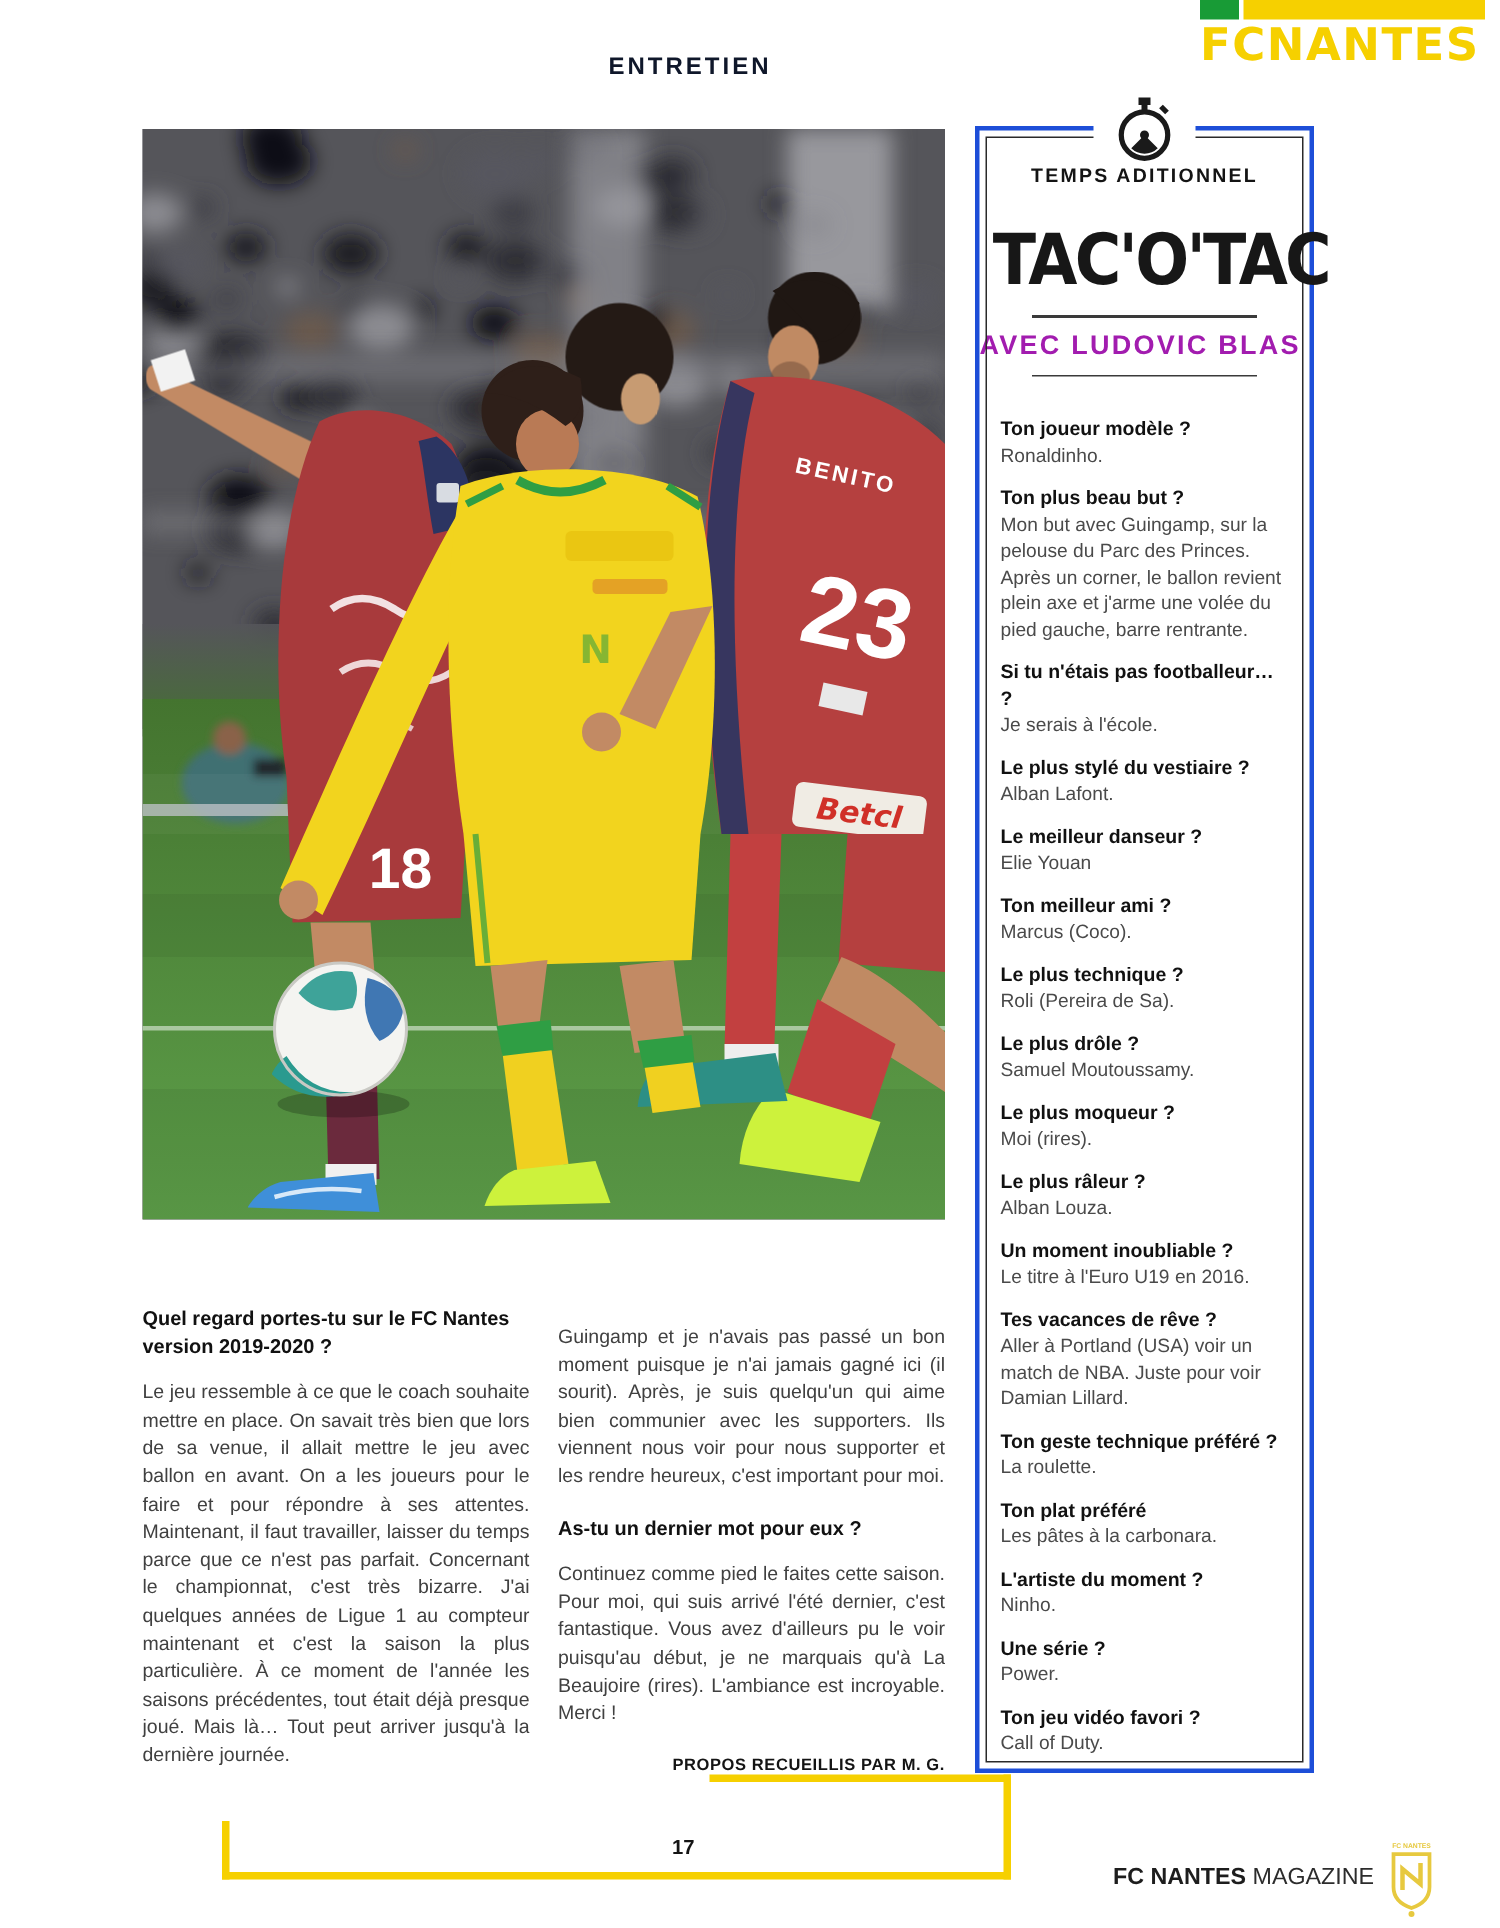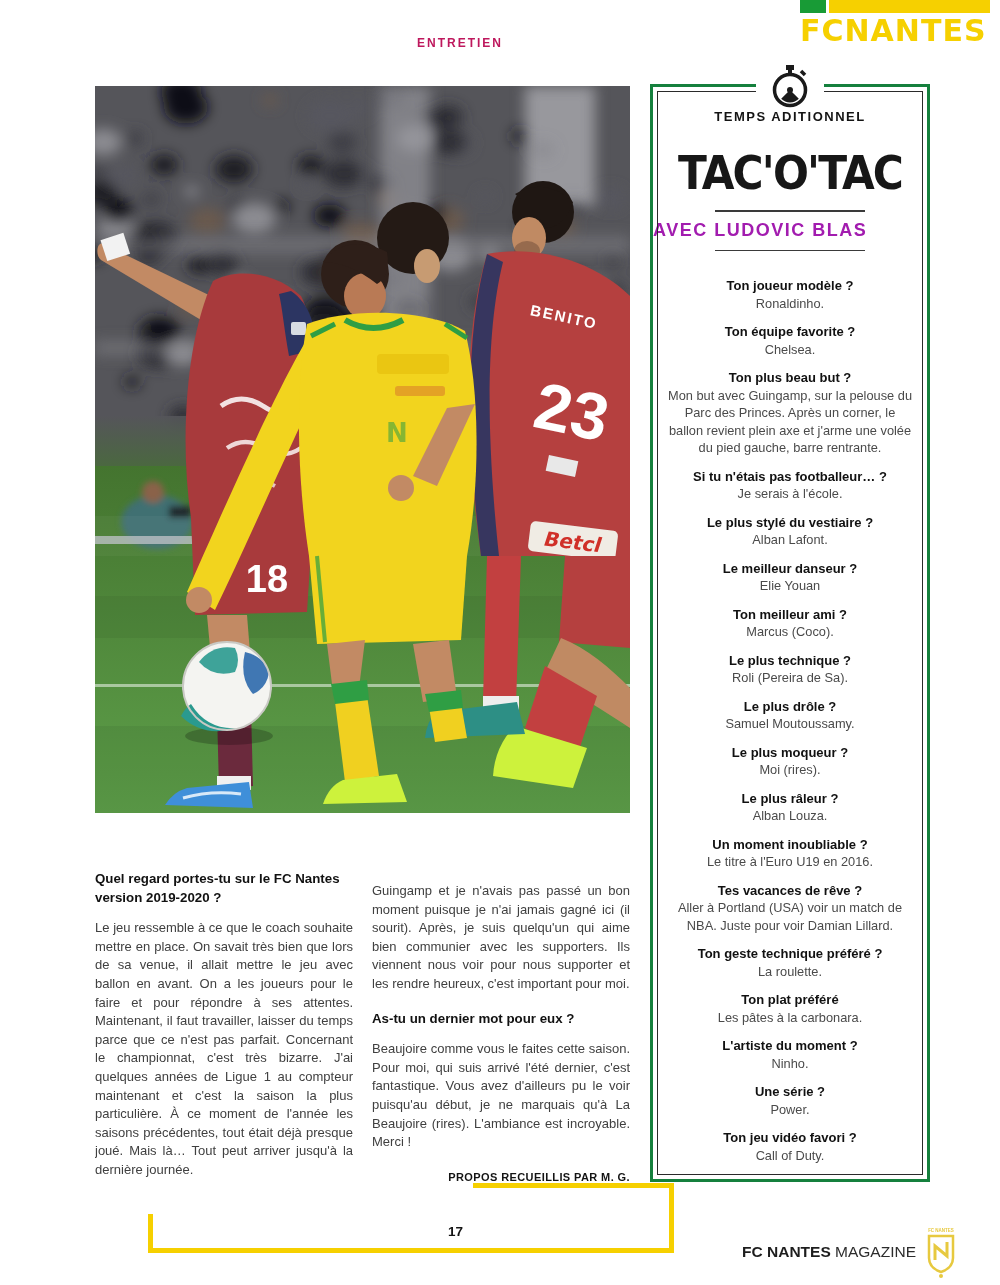--- a/index.html
+++ b/index.html
@@ -1,21 +1,21 @@
 <!DOCTYPE html>
 <html><head>
 <meta charset="utf-8">
 <style>
   html,body{margin:0;padding:0;background:#ffffff;}
   .page{position:relative;width:1000px;height:1285px;background:#fff;overflow:hidden;
         font-family:"Liberation Sans",sans-serif;color:#1b1b1b;}
 
   
   .kicker{position:absolute;top:36px;left:0;width:920px;text-align:center;
-          font-size:12px;font-weight:bold;letter-spacing:2px;color:#be185d;}
+          font-size:16px;font-weight:bold;letter-spacing:2px;color:#0f172a;}
   .logo-block{position:absolute;top:0;right:10px;width:200px;}
   .logo-bar{display:flex;height:13px;width:190px;margin-left:10px;}
   .logo-bar .g{width:26px;background:#189b36;}
   .logo-bar .y{flex:1;background:#f6d000;margin-left:3px;}
   .logo-text{font-size:30px;font-weight:bold;color:#f6d000;letter-spacing:1px;margin:0 0 0 10px;
              font-family:"DejaVu Sans",sans-serif;}
 
   
   .photo{position:absolute;left:95px;top:86px;width:535px;height:727px;background:#55555a;}
   .photo svg{display:block;}
@@ -24,34 +24,34 @@
   .col{position:absolute;top:870px;width:258px;font-size:13px;line-height:18.6px;
        text-align:justify;color:#404040;overflow:hidden;height:326px;}
   .col-1{left:95px;}
   .col-2{left:372px;}
   .col h3{font-size:13.3px;line-height:18.6px;margin:0 0 2px 0;color:#111;
           font-weight:bold;text-align:left;}
   .col p{margin:12px 0 16px 0;}
   .byline{text-align:right;font-size:11px;font-weight:bold;letter-spacing:.4px;color:#141414;margin-top:14px;}
 
   
-  .side-box{position:absolute;left:650px;top:84px;width:280px;height:1098px;
-            border:3px solid #15803d;box-sizing:border-box;background:#fff;}
+  .side-box{position:absolute;left:650px;top:84px;width:226px;height:1098px;
+            border:3px solid #1d4ed8;box-sizing:border-box;background:#fff;}
   .side-box .inner{position:absolute;inset:4px;border:1.5px solid #2a2a2a;}
   .stopwatch{position:absolute;left:50%;transform:translateX(-50%);top:-24px;
              background:#fff;padding:0 12px;line-height:0;}
   .side-kicker{margin-top:22px;text-align:center;font-size:13px;font-weight:bold;
                letter-spacing:1.5px;color:#141414;
                font-family:"Liberation Sans",sans-serif;}
   .side-title{margin-top:22px;text-align:center;font-size:46px;font-weight:900;color:#171717;
               font-family:"DejaVu Sans",sans-serif;letter-spacing:-2px;transform:scale(.92,1.02);}
   .rule{width:150px;height:1.5px;background:#3a3a3a;margin:10px auto 8px auto;}
   .rule.r2{margin:9px auto 0 auto;}
   .side-sub{text-align:left;font-size:18px;font-weight:bold;letter-spacing:1.5px;color:#a21caf;}
-  .qa-list{margin-top:26px;padding:0 14px;text-align:center;}
+  .qa-list{margin-top:26px;padding:0 14px;text-align:left;}
   .qa-item{margin-bottom:11px;}
   .qa-q{font-size:13px;font-weight:bold;color:#111;line-height:17.5px;}
   .qa-a{font-size:12.8px;color:#4a4a4a;line-height:17.5px;}
 
   
   .brk{position:absolute;background:#f6d000;}
   .brk.t{left:473px;top:1183px;width:201px;height:5px;}
   .brk.r{left:669px;top:1183px;width:5px;height:70px;}
   .brk.b{left:148px;top:1248px;width:526px;height:5px;}
   .brk.l{left:148px;top:1214px;width:5px;height:39px;}
@@ -316,21 +316,21 @@
   <div class="col col-1">
     <h3>Quel regard portes-tu sur le FC Nantes version 2019-2020 ?</h3>
     <p>Le jeu ressemble à ce que le coach souhaite mettre en place. On savait très bien que lors de sa venue, il allait mettre le jeu avec ballon en avant. On a les joueurs pour le faire et pour répondre à ses attentes. Maintenant, il faut travailler, laisser du temps parce que ce n'est pas parfait. Concernant le championnat, c'est très bizarre. J'ai quelques années de Ligue 1 au compteur maintenant et c'est la saison la plus particulière. À ce moment de l'année les saisons précédentes, tout était déjà presque joué. Mais là… Tout peut arriver jusqu'à la dernière journée.</p>
     <h3>Que penses-tu du soutien affiché par les supporters et de l'ambiance à domicile ?</h3>
 
   </div>
 
   <div class="col col-2">
     <p>Guingamp et je n'avais pas passé un bon moment puisque je n'ai jamais gagné ici (il sourit). Après, je suis quelqu'un qui aime bien communier avec les supporters. Ils viennent nous voir pour nous supporter et les rendre heureux, c'est important pour moi.</p>
     <h3>As-tu un dernier mot pour eux ?</h3>
-    <p>Beaujoire comme vous le faites cette saison. Pour moi, qui suis arrivé l'été dernier, c'est fantastique. Vous avez d'ailleurs pu le voir puisqu'au début, je ne marquais qu'à La Beaujoire (rires). L'ambiance est incroyable. Merci !</p>
+    <p>Continuez comme pied le faites cette saison. Pour moi, qui suis arrivé l'été dernier, c'est fantastique. Vous avez d'ailleurs pu le voir puisqu'au début, je ne marquais qu'à La Beaujoire (rires). L'ambiance est incroyable. Merci !</p>
     <div class="byline">PROPOS RECUEILLIS PAR M. G.</div>
   </div>
 
   <div class="side-box">
     <div class="inner"></div>
     <div class="stopwatch">
       <svg width="44" height="46" viewBox="0 0 44 46">
         <rect x="18" y="2" width="8" height="5" fill="#1a1a1a"></rect>
         <rect x="20" y="6" width="4" height="5" fill="#1a1a1a"></rect>
         <line x1="33" y1="8" x2="37" y2="12" stroke="#1a1a1a" stroke-width="3.5"></line>
@@ -344,24 +344,20 @@
     <div class="rule"></div>
     <div class="side-sub">AVEC LUDOVIC BLAS</div>
     <div class="rule r2"></div>
     <div class="qa-list">
 
         <div class="qa-item">
           <div class="qa-q">Ton joueur modèle ?</div>
           <div class="qa-a">Ronaldinho.</div>
         </div>
 
-        <div class="qa-item">
-          <div class="qa-q">Ton équipe favorite ?</div>
-          <div class="qa-a">Chelsea.</div>
-        </div>
 
         <div class="qa-item">
           <div class="qa-q">Ton plus beau but ?</div>
           <div class="qa-a">Mon but avec Guingamp, sur la pelouse du Parc des Princes. Après un corner, le ballon revient plein axe et j'arme une volée du pied gauche, barre rentrante.</div>
         </div>
 
         <div class="qa-item">
           <div class="qa-q">Si tu n'étais pas footballeur… ?</div>
           <div class="qa-a">Je serais à l'école.</div>
         </div>

